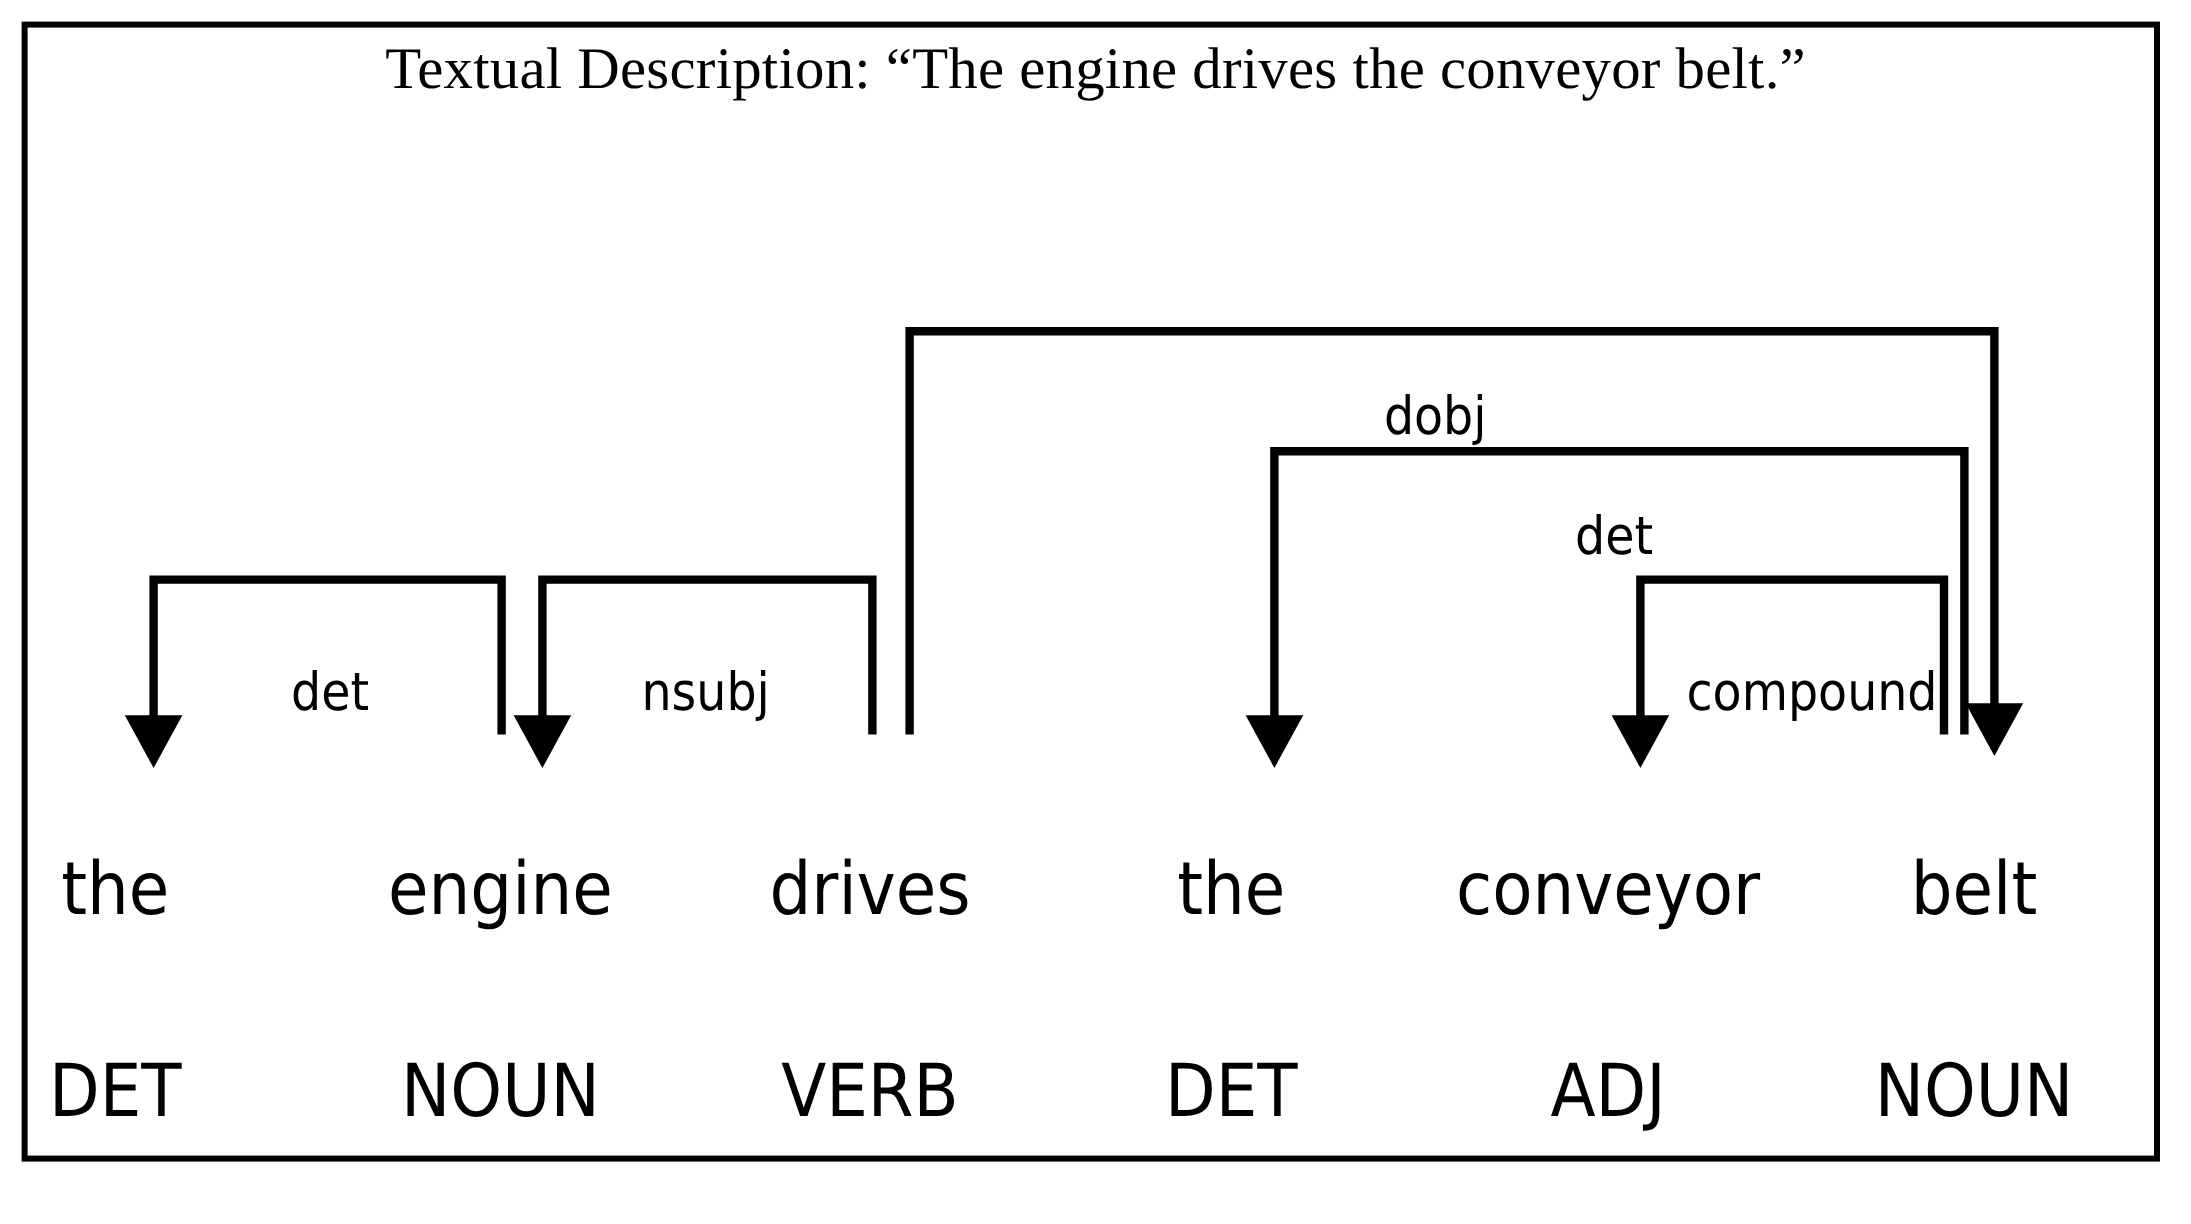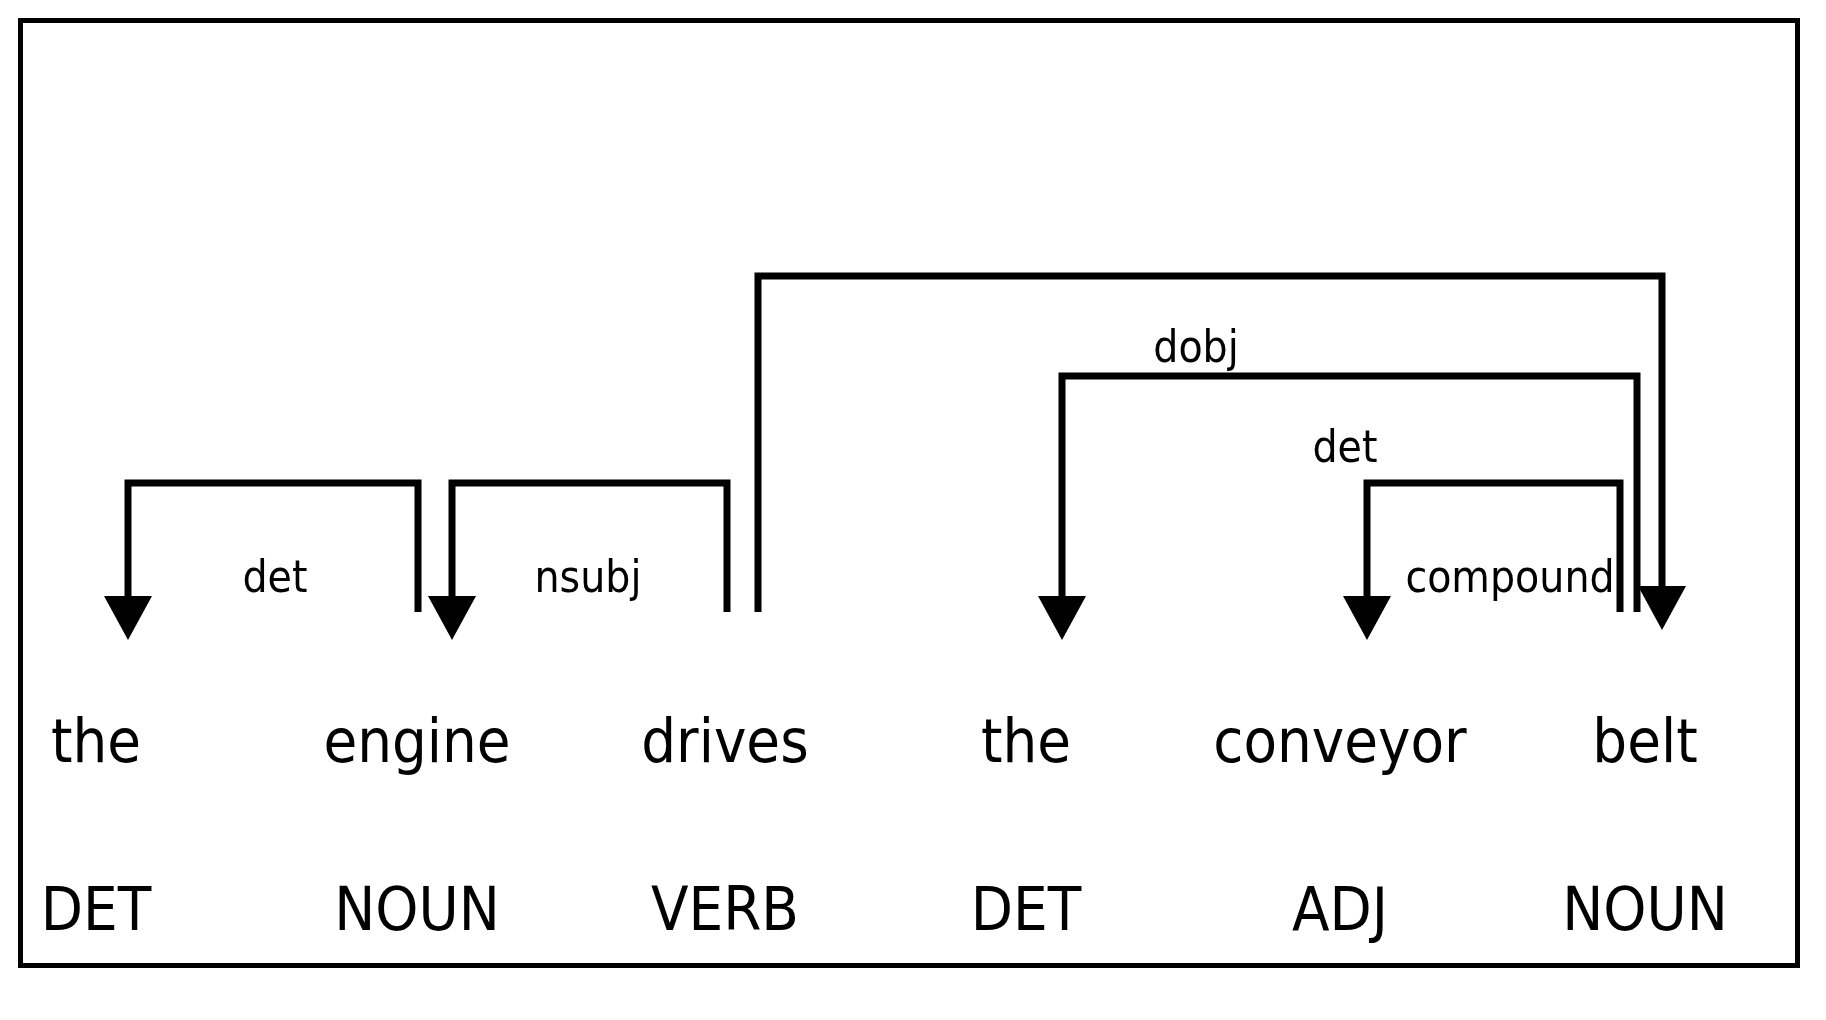--- a/index.html
+++ b/index.html
@@ -76,20 +76,21 @@
     text-anchor: middle;
     font-stretch: condensed;
   }
 </style>
 </head>
 <body>
 
 <div id="page">
   <div id="frame"></div>
 
+  <div id="title">Textual Description: “The engine drives the conveyor belt.”</div>
 
   <svg id="tree" viewBox="0 0 1826 1020">
 
     <defs>
       <marker id="m-down" markerWidth="10" markerHeight="10" refX="5" refY="9" orient="auto" markerUnits="userSpaceOnUse">
         <path d="M0,0 L10,0 L5,10 z" fill="#000000"></path>
       </marker>
     </defs>
 
     <g>

